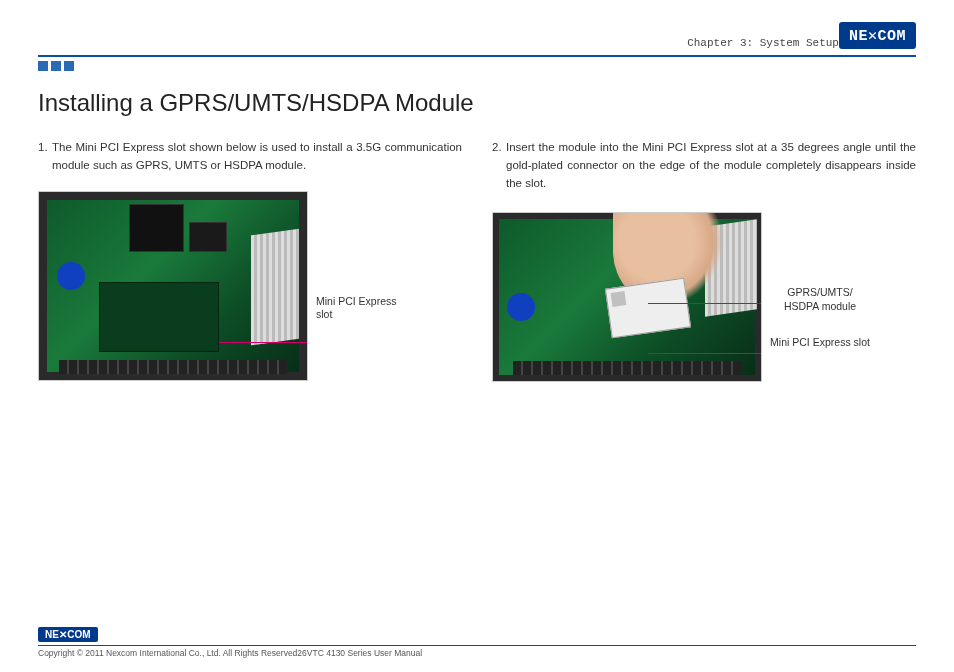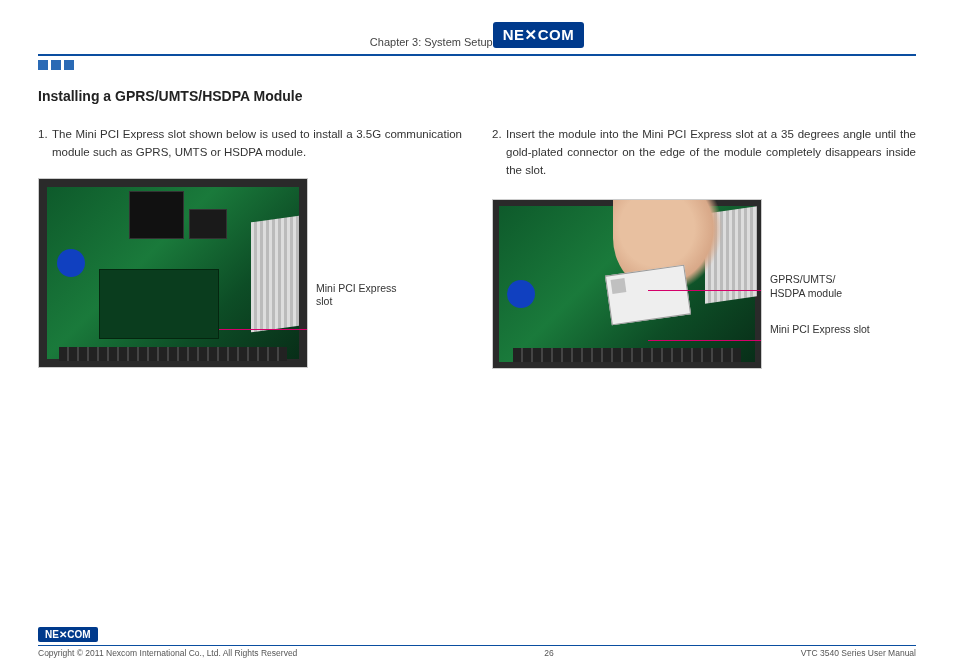--- a/index.html
+++ b/index.html
@@ -9,23 +9,24 @@
     width: 954px;
     height: 672px;
     position: relative;
     color: #333;
   }
   .page {
     padding: 22px 38px 0 38px;
   }
   .header {
     display: flex;
-    justify-content: center;
+    justify-content: flex-end;
     align-items: flex-end;
     margin-bottom: 6px;
+    font-family: Liberation Mono, monospace;
   }
   .chapter {
     font-size: 11px;
     color: #444;
   }
   .logo-top {
     background: #003a8c;
     color: #fff;
     font-weight: bold;
     font-size: 15px;
@@ -42,22 +43,22 @@
   }
   .squares {
     display: flex;
     gap: 3px;
     margin: 4px 0 18px 0;
   }
   .squares span {
     width: 10px; height: 10px; background: #2a6ab5;
   }
   h1.title {
-    font-size: 14px;
-    font-weight: 700;
+    font-size: 24px;
+    font-weight: 400;
     color: #222;
     margin: 10px 0 22px 0;
   }
   .columns {
     display: flex;
     gap: 30px;
   }
   .col {
     flex: 1;
     font-size: 11.5px;
@@ -141,35 +142,35 @@
     content:""; position:absolute; left:4px; top:4px; width:14px; height:14px; background:#c0c0c0;
   }
   .leader.r1 { left:155px; right:-6px; top:90px; }
   .leader.r2 { left:155px; right:-6px; top:140px; }
   .labelcol2 {
     font-size: 10.5px;
     color:#333;
     line-height:1.3;
     width: 100px;
   }
-  .labelcol2 .lbl { margin-bottom: 22px; }
+  .labelcol2 .lbl { margin-bottom: 22px; text-align: center; }
   .labelcol2 .lbl:first-child { margin-top: 78px; }
   
   .footer {
     position:absolute;
     left:38px; right:38px; bottom:14px;
   }
   .logo-bottom {
     background:#003a8c; color:#fff; font-weight:bold; font-size:10px;
     padding:2px 7px; border-radius:2px; display:inline-block;
     margin-bottom:3px;
   }
   .rule-bottom { height:1.5px; background:#0a4ea0; margin-bottom:2px; }
   .footrow {
-    display:flex; justify-content:space-between; font-size:8.5px; color:#555;
+    display:flex; justify-content:flex-start; font-size:8.5px; color:#555;
   }
 </style>
 </head>
 <body>
 
 <div class="page">
   <div class="header">
     <div class="chapter">Chapter 3: System Setup</div>
     <div class="logo-top">NE✕COM</div>
   </div>
@@ -230,15 +231,15 @@
     </div>
   </div>
 </div>
 
 <div class="footer">
   <div class="logo-bottom">NE✕COM</div>
   <div class="rule-bottom"></div>
   <div class="footrow">
     <span>Copyright © 2011 Nexcom International Co., Ltd. All Rights Reserved</span>
     <span>26</span>
-    <span>VTC 3540 Series User Manual</span>
+    <span>VTC 4130 Series User Manual</span>
   </div>
 </div>
 
 </body></html>

